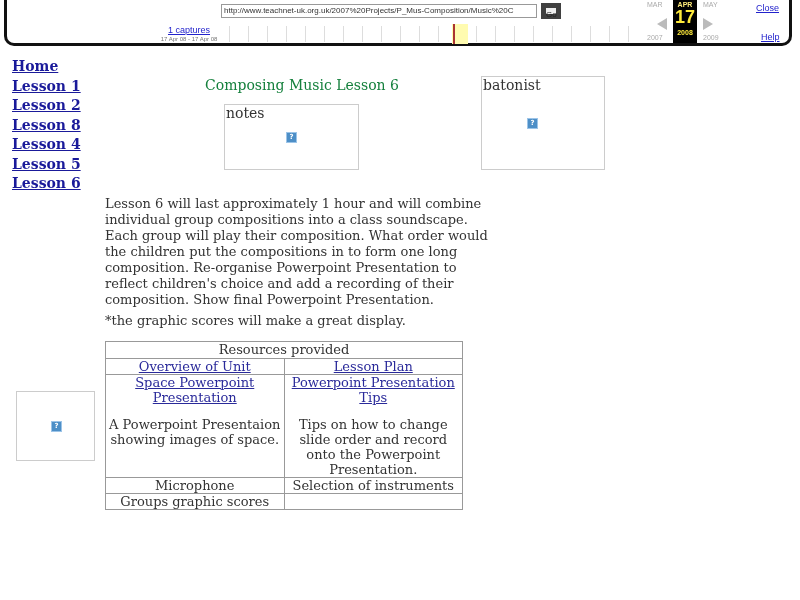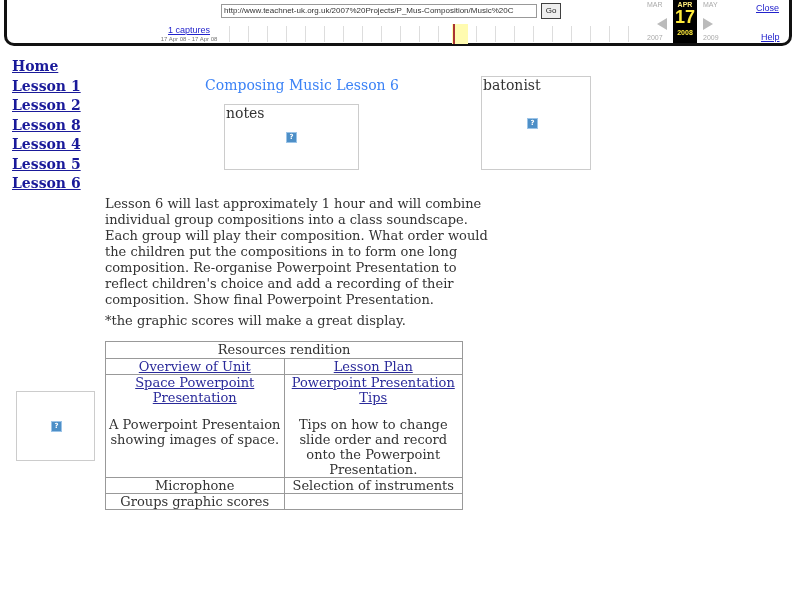--- a/index.html
+++ b/index.html
@@ -9,40 +9,40 @@
   #wb { position:absolute; left:4px; top:0; width:788px; height:46px; background:#fff; border:3px solid #111; border-top:none; border-radius:0 0 10px 10px; box-sizing:border-box; }
   #wb .logo { position:absolute; left:14px; top:6px; width:90px; height:34px; }
   #wb .logo .ia { font-family:"DejaVu Sans", sans-serif; font-size:5px; letter-spacing:1.6px; color:#333; font-weight:bold; position:absolute; left:4px; top:2px; white-space:nowrap; }
   #wb .logo .wm { position:absolute; left:4px; top:11px; font-family:"DejaVu Sans", sans-serif; font-weight:bold; font-size:13px; letter-spacing:-0.5px; white-space:nowrap; transform:scaleY(1.35); transform-origin:left top; }
   #wb .logo .wm .w { color:#b21f24; }
   #wb .logo .wm .m { color:#222; }
   #wb .captures { position:absolute; left:136px; top:25px; width:92px; text-align:center; font-family:"Liberation Sans", sans-serif; }
   #wb .captures a { font-size:9px; color:#22c; text-decoration:underline; display:block; }
   #wb .captures span { font-size:6px; color:#777; display:block; margin-top:1px; }
   #wb .url { position:absolute; left:214px; top:4px; width:316px; height:14px; border:1px solid #999; box-sizing:border-box; font-family:"Liberation Sans", sans-serif; font-size:8px; line-height:12px; padding-left:2px; color:#333; overflow:hidden; white-space:nowrap; background:#fff; }
-  #wb .go { position:absolute; left:534px; top:3px; width:20px; height:16px; border:1px solid #404040; background:#eee; font-family:"Liberation Sans", sans-serif; font-size:8px; line-height:14px; text-align:center; box-sizing:border-box; color:#222; }
+  #wb .go { position:absolute; left:534px; top:3px; width:20px; height:16px; border:5px solid #404040; background:#eee; font-family:"Liberation Sans", sans-serif; font-size:8px; line-height:14px; text-align:center; box-sizing:border-box; color:#222; }
   #wb .timeline { position:absolute; left:222px; top:24px; width:410px; height:20px; }
   #wb .timeline .tick { position:absolute; top:2px; width:1px; height:16px; background:#ddd; }
   #wb .timeline .hl { position:absolute; left:223px; top:0; width:16px; height:20px; background:#fffbb0; }
   #wb .timeline .mark { position:absolute; left:224px; top:0; width:2px; height:20px; background:#a33; }
   #wb .cal { position:absolute; left:638px; top:0; width:80px; height:54px; font-family:"Liberation Sans", sans-serif; }
   #wb .cal .prev, #wb .cal .next { position:absolute; font-size:7px; color:#aaa; }
   #wb .cal .cur { position:absolute; left:28px; top:0; width:24px; height:43px; background:#000; text-align:center; }
   #wb .cal .cur .mo { font-size:7px; color:#ffeb7a; font-weight:bold; display:block; margin-top:1px; }
   #wb .cal .cur .dy { font-size:18px; color:#ffeb3b; font-weight:bold; display:block; line-height:18px; }
   #wb .cal .cur .yr { font-size:7px; color:#ffeb3b; font-weight:bold; display:block; margin-top:3px; }
   #wb .cal .arrL { position:absolute; left:12px; top:18px; width:0; height:0; border-top:6px solid transparent; border-bottom:6px solid transparent; border-right:10px solid #bbb; }
   #wb .cal .arrR { position:absolute; left:58px; top:18px; width:0; height:0; border-top:6px solid transparent; border-bottom:6px solid transparent; border-left:10px solid #bbb; }
   #wb .close, #wb .help { position:absolute; font-family:"Liberation Sans", sans-serif; font-size:9px; color:#22c; text-decoration:underline; }
 
   
   #nav { position:absolute; left:12px; top:57px; }
   #nav a { display:block; font-weight:bold; font-size:14px; color:#1a1a9a; text-decoration:underline; height:19.5px; line-height:19px; }
 
-  .title { position:absolute; left:205px; top:77px; font-size:14px; color:#3b82f6; }
+  .title { position:absolute; left:205px; top:77px; font-size:14px; color:#15803d; }
   .imgbox { position:absolute; border:1px solid #ccc; box-sizing:border-box; background:#fff; }
   .imgbox .cap { position:absolute; left:1px; top:0; font-size:14px; color:#333; }
   .broken { position:absolute; width:11px; height:11px; background:#4d8fc7; border:1px solid #9cc4e8; box-sizing:border-box; color:#fff; font-family:"DejaVu Sans", sans-serif; font-size:7px; line-height:9px; text-align:center; font-weight:bold; }
 
   .para { position:absolute; left:105px; width:390px; font-size:13px; line-height:16px; color:#333; margin:0; }
 
   table.res { position:absolute; left:105px; top:341px; width:358px; border-collapse:collapse; font-size:13px; line-height:15px; color:#333; }
   table.res td { border:1px solid #999; text-align:center; vertical-align:top; padding:0 2px; }
   table.res a { color:#2a2a9a; text-decoration:underline; }
   table.res td.hd { height:16px; }
@@ -108,35 +108,35 @@
   <a>Lesson 5</a>
   <a>Lesson 6</a>
 </div>
 
 <div class="title">Composing Music Lesson 6</div>
 
 <div class="imgbox" style="left:224px;top:104px;width:135px;height:66px">
   <span class="cap">notes</span>
   <span class="broken" style="left:61px;top:27px">?</span>
 </div>
-<div class="imgbox" style="left:481px;top:76px;width:110px;height:94px">
+<div class="imgbox" style="left:481px;top:76px;width:124px;height:94px">
   <span class="cap">batonist</span>
   <span class="broken" style="left:45px;top:41px">?</span>
 </div>
 <div class="imgbox" style="left:16px;top:391px;width:79px;height:70px">
   <span class="broken" style="left:34px;top:29px">?</span>
 </div>
 
 <p class="para" style="top:196px">Lesson 6 will last approximately 1 hour and will combine individual group compositions into a class soundscape.  Each group will play their composition.  What order would the children put the compositions in to form one long composition.  Re-organise Powerpoint Presentation to reflect children's choice and add a recording of their composition.  Show final Powerpoint Presentation.</p>
 <p class="para" style="top:313px">*the graphic scores will make a great display.</p>
 
 <table class="res">
   <tbody>
       <tr>
-    <td colspan="2" class="hd">Resources rendition</td>
+    <td colspan="2" class="hd">Resources provided</td>
   </tr>
   <tr>
     <td style="width:50%"><a>Overview of Unit</a></td>
     <td style="width:50%"><a>Lesson Plan</a></td>
   </tr>
   <tr>
     <td>
       <a>Space Powerpoint Presentation</a>
       <div style="height:12px"></div>
       <div>A Powerpoint Presentaion showing images of space.</div>

